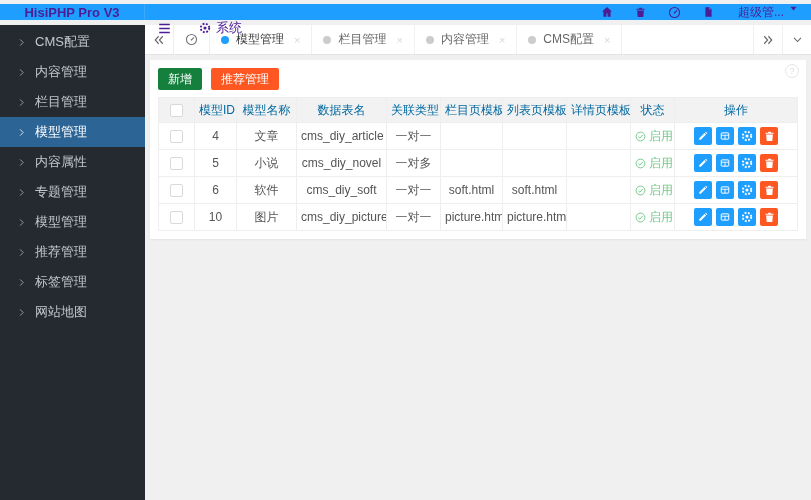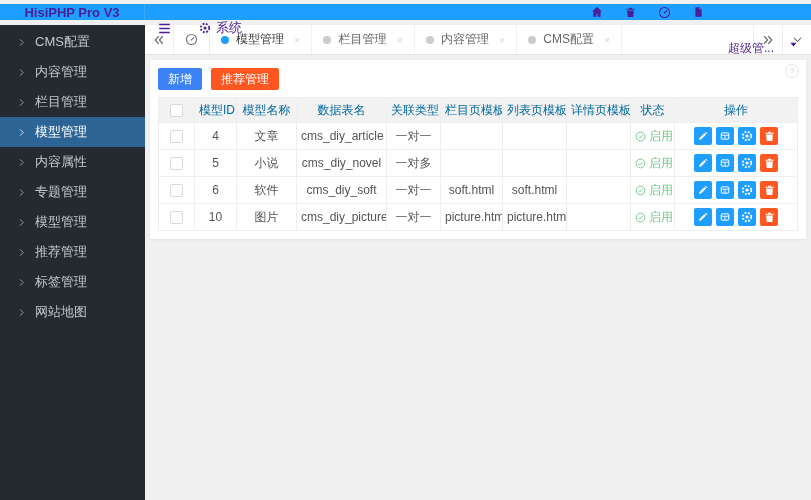--- a/index.html
+++ b/index.html
@@ -10,21 +10,21 @@
   
   .topbar { position:absolute; top:4px; left:0; right:0; height:16px; background:#1e9fff;
     color:#4c1d95; display:flex; align-items:stretch; z-index:5; }
   .logo { width:145px; display:flex; align-items:center; justify-content:center;
     font-weight:bold; font-size:13px; border-right:1px solid rgba(255,255,255,.12); }
   .topnav { display:flex; align-items:stretch;margin-top:24px; }
   .tb-toggle { display:flex; align-items:center; padding:0 13px; cursor:pointer; }
   .nav-item { display:flex; align-items:center; gap:5px; padding:0 15px; font-size:13px; cursor:pointer; }
   .topbar-right { margin-left:auto; display:flex; align-items:stretch; }
   .tb-icon { display:flex; align-items:center; padding:0 11px; cursor:pointer; }
-  .user { display:flex; align-items:flex-start; gap:15px; padding:0 13px; font-size:12px; cursor:pointer;margin-top:36px; }
+  .user { display:flex; align-items:flex-start; gap:5px; padding:0 13px; font-size:12px; cursor:pointer; }
 
   
   .sidebar { position:absolute; top:25px; left:0; width:145px; bottom:0;
     background:#252a31; padding-top:2px; }
   .side-item { height:30px; display:flex; align-items:center; gap:9px; padding-left:17px;
     color:#c2c7cd; font-size:13px; cursor:pointer; }
   .side-item.active { background:#2d6496; color:#fff; }
   .side-item .icon { color:#9aa0a8; }
   .side-item.active .icon { color:#dfe8f2; }
 
@@ -45,21 +45,21 @@
   .tab-spacer { flex:1; }
 
   
   .content { position:absolute; top:55px; left:145px; right:0; bottom:0; background:#f0f0f0; padding:5px; }
   .card { position:relative; background:#fff; padding:8px; box-shadow:0 1px 2px rgba(0,0,0,.06); }
   .corner { position:absolute; top:4px; right:7px; width:14px; height:14px; border:1px solid #e6e6e6;
     border-radius:50%; color:#ddd; font-size:9px; display:flex; align-items:center; justify-content:center; }
   .toolbar { display:flex; gap:9px; margin-bottom:7px; }
   .btn { height:22px; line-height:22px; padding:0 10px; border:none; border-radius:2px;
     color:#fff; font-size:12px; cursor:pointer; font-family:inherit; }
-  .btn-add { background:#3b82f6;font-family:Liberation Serif, serif; }
+  .btn-add { background:#15803d;font-family:Liberation Serif, serif; }
   .btn-danger { background:#ff5722; }
 
   table { width:100%; border-collapse:collapse; table-layout:fixed; font-size:12px; color:#555; }
   th,td { border:1px solid #eeeeee; text-align:center; padding:0 4px; overflow:hidden; white-space:nowrap; }
   th { background:#f2f2f2; font-weight:400; height:25px; color:#0369a1; }
   td { height:27px; background:#fff; }
   .checkbox { display:inline-block; width:13px; height:13px; border:1px solid #d9d9d9;
     border-radius:2px; background:#fff; vertical-align:middle; cursor:pointer; }
   .status { display:inline-flex; align-items:center; gap:3px; color:#72c788; }
   .actions { display:flex; gap:4px; justify-content:center; align-items:center; }

